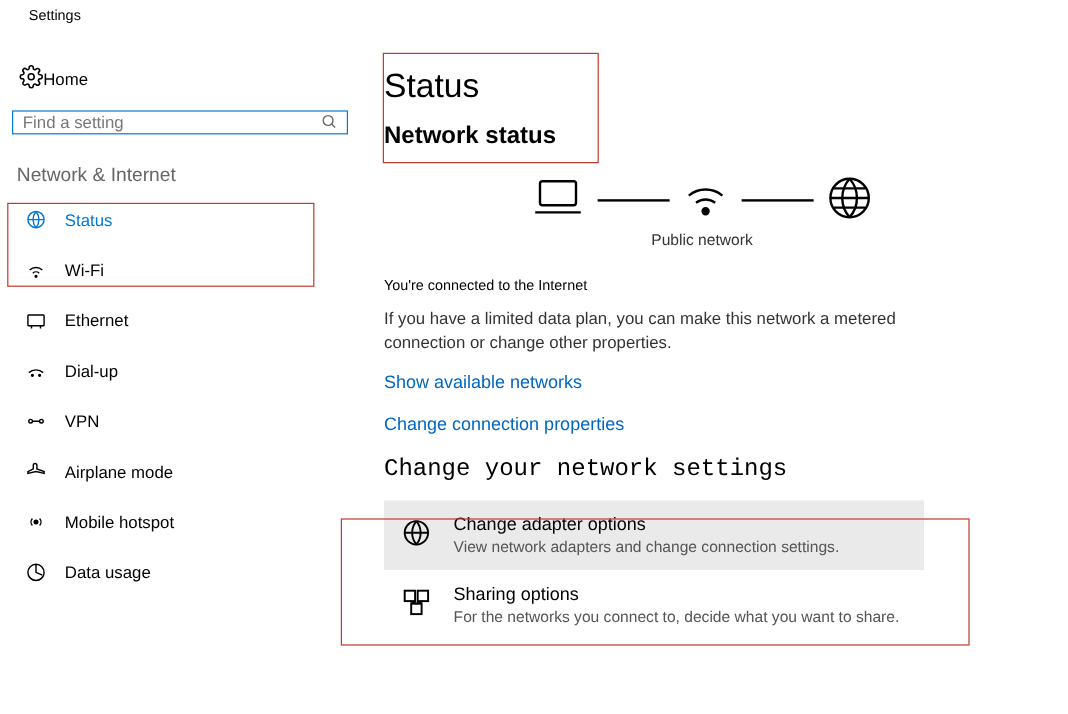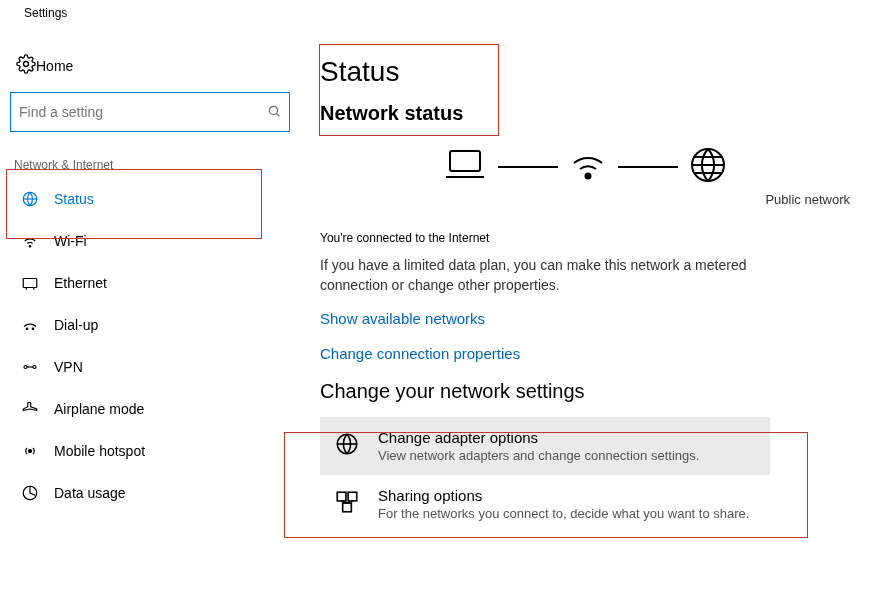--- a/index.html
+++ b/index.html
@@ -31,35 +31,35 @@
     margin-top: 12px;
     margin-bottom: 12px;
     cursor: pointer;
   }
   .home-row .icon-slot { width: 20px; display:flex; justify-content:center; }
   .search-box {
     border: 1px solid #0178d7;
     display: flex;
     align-items: center;
     padding: 0 8px;
-    height: 40px;
+    height: 20px;
     margin-bottom: 22px;
   }
   .search-box input {
     border: none;
     outline: none;
     flex: 1;
     font-size: 14px;
     color: #555;
     background: transparent;
   }
   .search-box input::placeholder { color: #777; }
   .search-box .search-icon { color: #666; font-size: 14px; }
   .category-label {
-    font-size: 12px;
+    font-size: 16px;
     color: #666;
     padding: 4px 4px 6px 4px;
   }
   .nav-item {
     display: flex;
     align-items: center;
     gap: 14px;
     padding: 12px 10px;
     cursor: pointer;
   }
@@ -87,21 +87,21 @@
     justify-content: center;
     gap: 10px;
     margin: 10px 0 4px 0;
   }
   .diagram .line {
     width: 60px;
     height: 2px;
     background: #000;
   }
   .diagram-label {
-    text-align: right;
+    text-align: center;
     font-size: 13px;
     color: #333;
     margin-bottom: 24px;
   }
   .status-heading {
     font-size: 12px;
     margin-bottom: 6px;
   }
   .status-desc {
     font-size: 14px;
@@ -115,20 +115,21 @@
     display: block;
     color: #0067c0;
     font-size: 15px;
     margin-bottom: 18px;
     cursor: pointer;
   }
   .change-heading {
     font-size: 20px;
     margin-top: 10px;
     margin-bottom: 14px;
+    font-family: Liberation Mono, monospace;
   }
   .tile {
     display: flex;
     align-items: flex-start;
     gap: 18px;
     padding: 12px 14px;
     cursor: pointer;
     max-width: 450px;
   }
   .tile.highlight {

